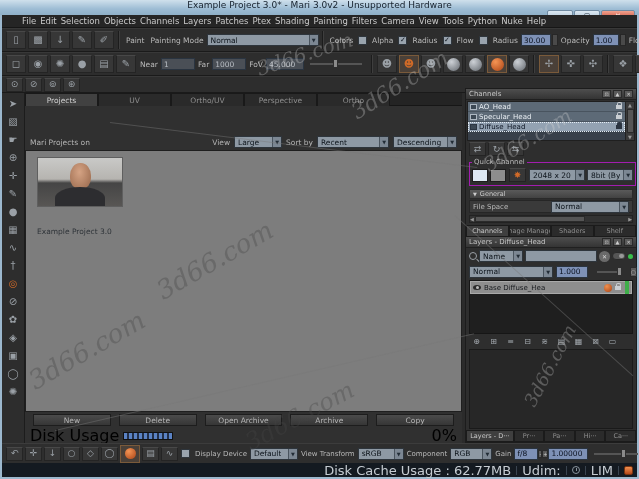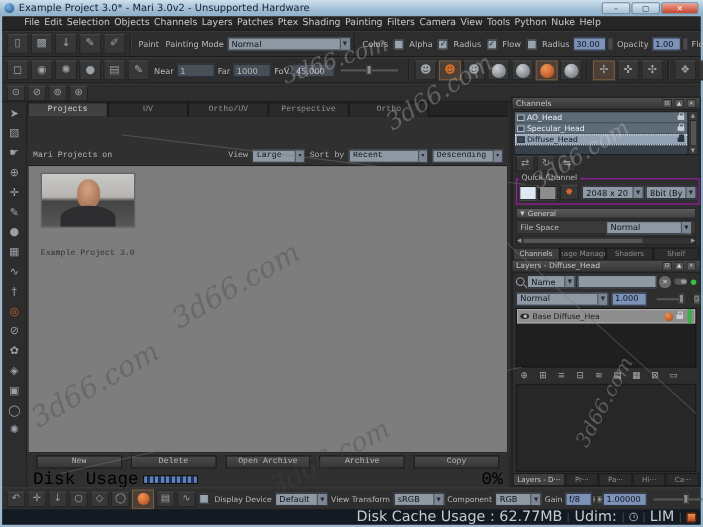--- a/index.html
+++ b/index.html
@@ -5,21 +5,21 @@
   * { box-sizing: border-box; margin: 0; padding: 0; }
   html,body { background:#555; }
   body { font-family:"DejaVu Sans", sans-serif; }
 
   .window{ position:relative; width:639px; height:479px; background:#2b2b2b;
     overflow:hidden; box-shadow: inset 0 0 0 2px #9cb8ce, inset 0 0 0 3px #6f8ba4; }
 
   
   .titlebar{ position:absolute; left:0; top:0; width:639px; height:15px;
     background:linear-gradient(#cfe0ec,#9dbcd4 60%,#8fb0c8);
-    display:flex; align-items:center; padding:0 4px; }
+    display:flex; align-items:center; padding:0 4px;flex-direction:column; }
   .appicon{ width:9px; height:9px; border-radius:50%;
     background:radial-gradient(circle at 35% 30%, #7fb4e8, #1c4f86); margin-right:4px; }
   .title{ font-size:9px; color:#15202c; white-space:nowrap; }
   .winbtns{ margin-left:auto; display:flex; gap:1px; }
   .wbtn{ width:26px; height:11px; font-size:7px; color:#243240; display:flex; align-items:center;
     justify-content:center; background:linear-gradient(#dde9f2,#a7bfd2); border:1px solid #718ba2; border-radius:2px; }
   .wbtn.close{ background:linear-gradient(#f0a28e,#c64530); color:#fff; width:34px; }
 
   
   .menubar{ position:absolute; left:2px; top:15px; width:635px; height:13px; background:#252525;
@@ -53,21 +53,21 @@
   .slider{ position:relative; width:52px; height:2px; background:#555; margin:0 6px; flex:none; }
   .slider .knob{ position:absolute; top:-4px; width:5px; height:9px; background:#8b8b8b; border:1px solid #2e2e2e; }
 
   
   .lefttb{ position:absolute; left:2px; top:93px; width:23px; height:350px; background:#2d2d2d;
     border-right:1px solid #1c1c1c; display:flex; flex-direction:column; align-items:center; padding-top:2px; gap:1px; }
   .lefttb .ib{ width:18px; height:17px; font-size:10px; background:transparent; border-color:transparent; }
 
   
   .main{ position:absolute; left:25px; top:93px; width:437px; height:350px; background:#303030;
-    display:flex; flex-direction:column;font-family:Liberation Mono, monospace; }
+    display:flex; flex-direction:column; }
   .mtabs{ height:13px; display:flex; background:#242424; border-bottom:1px solid #161616; }
   .mtab{ width:73px; height:13px; display:flex; align-items:center; justify-content:center; font-size:7.5px;
     color:#8f8f8f; background:#2a2a2a; border:1px solid #191919; border-bottom:none; }
   .mtab.act{ background:#414141; color:#d2d2d2; }
   .phead{ height:16px; display:flex; align-items:center; padding:0 5px; gap:4px; background:#303030;margin-top:28px; }
   .phead .hlabel{ font-size:7.5px; color:#b5b5b5; white-space:nowrap; }
   .canvas{ flex:1; background:#7d7d7d; position:relative; border:1px solid #1f1f1f; }
   .project-card{ position:absolute; left:11px; top:6px; width:96px; }
   .thumb{ width:86px; height:50px; border:1px solid #5f5f5f; position:relative; overflow:hidden;
     background:linear-gradient(#c9c9c7 0%, #b6b4b0 44%, #454545 52%, #585654 100%); }

